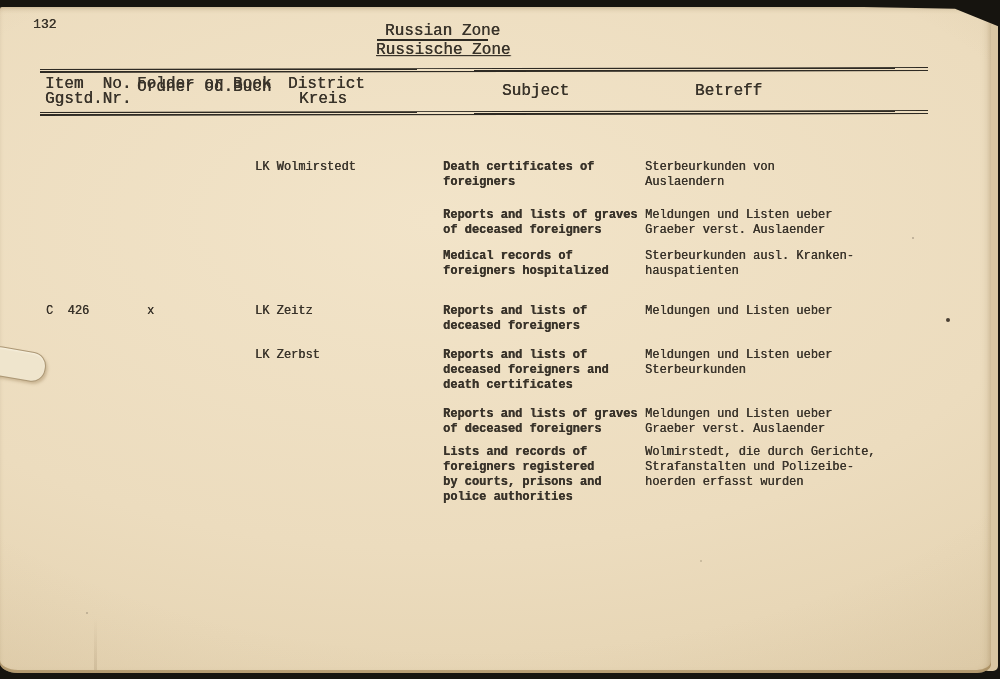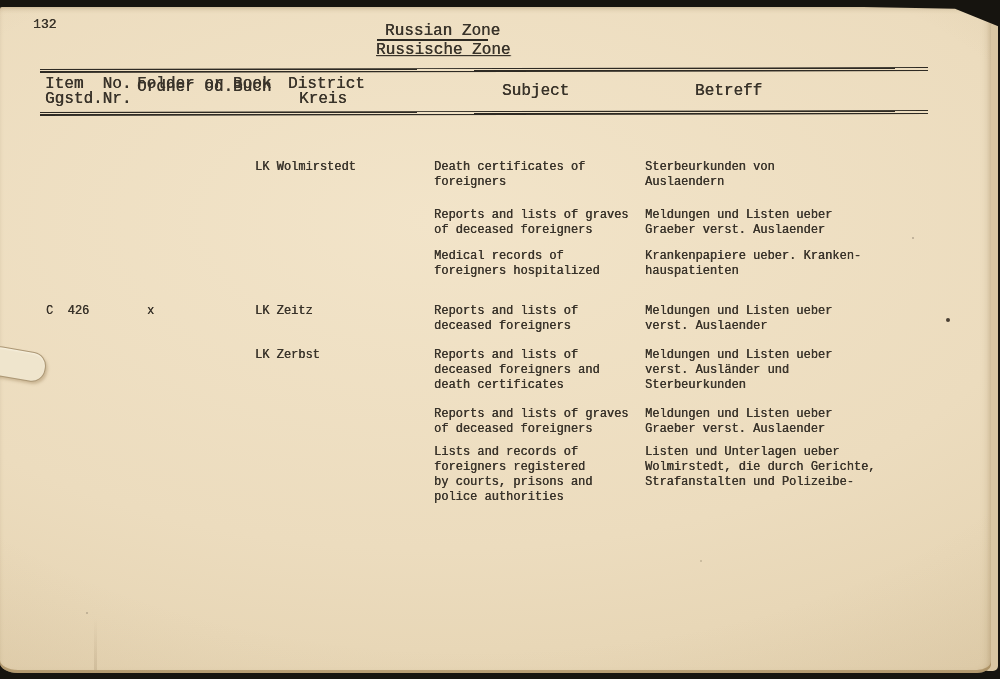--- a/index.html
+++ b/index.html
@@ -69,21 +69,21 @@
   
   .entries{position:absolute;inset:0;}
   .entry{position:absolute;left:0;width:100%;height:0;}
   .entry:nth-child(1){top:128px;} .entry:nth-child(2){top:176px;}
   .entry:nth-child(3){top:217px;} .entry:nth-child(4){top:272px;}
   .entry:nth-child(5){top:316px;} .entry:nth-child(6){top:375px;}
   .entry:nth-child(7){top:413px;}
   .cell{position:absolute;top:0;font-size:12px;line-height:15px;white-space:pre;
         text-shadow:.35px .2px 0 currentColor;margin-top:32px;}
   .c-item{left:46px;} .c-folder{left:147px;} .c-district{left:255px;}
-  .c-subject{left:434px;} .c-betreff{left:645px;}
+  .c-subject{left:443px;font-weight:bold;} .c-betreff{left:645px;}
   .line{height:15px;}
 </style>
 </head>
 <body>
 
 <div class="stage">
   <div class="under-page"></div>
   <div class="paper"></div>
   <div class="top-wedge"></div>
   <div class="thumb-tab"></div>
@@ -119,37 +119,37 @@
           <div class="cell c-district"><div class="line">LK Wolmirstedt</div></div>
           <div class="cell c-subject"><div class="line">Death certificates of</div><div class="line">foreigners</div></div>
           <div class="cell c-betreff"><div class="line">Sterbeurkunden von</div><div class="line">Auslaendern</div></div>
         </div>
         <div class="entry">
           <div class="cell c-subject"><div class="line">Reports and lists of graves</div><div class="line">of deceased foreigners</div></div>
           <div class="cell c-betreff"><div class="line">Meldungen und Listen ueber</div><div class="line">Graeber verst. Auslaender</div></div>
         </div>
         <div class="entry">
           <div class="cell c-subject"><div class="line">Medical records of</div><div class="line">foreigners hospitalized</div></div>
-          <div class="cell c-betreff"><div class="line">Krankenpapiere ueber. Kranken-</div><div class="line">hauspatienten</div></div>
+          <div class="cell c-betreff"><div class="line">Sterbeurkunden ausl. Kranken-</div><div class="line">hauspatienten</div></div>
         </div>
         <div class="entry">
           <div class="cell c-item"><div class="line">C  426</div></div>
           <div class="cell c-folder"><div class="line">x</div></div>
           <div class="cell c-district"><div class="line">LK Zeitz</div></div>
           <div class="cell c-subject"><div class="line">Reports and lists of</div><div class="line">deceased foreigners</div></div>
-          <div class="cell c-betreff"><div class="line">Meldungen und Listen ueber</div><div class="line">verst. Auslaender</div></div>
+          <div class="cell c-betreff"><div class="line">Meldungen und Listen ueber</div></div>
         </div>
         <div class="entry">
           <div class="cell c-district"><div class="line">LK Zerbst</div></div>
           <div class="cell c-subject"><div class="line">Reports and lists of</div><div class="line">deceased foreigners and</div><div class="line">death certificates</div></div>
-          <div class="cell c-betreff"><div class="line">Meldungen und Listen ueber</div><div class="line">verst. Ausländer und</div><div class="line">Sterbeurkunden</div></div>
+          <div class="cell c-betreff"><div class="line">Meldungen und Listen ueber</div><div class="line">Sterbeurkunden</div></div>
         </div>
         <div class="entry">
           <div class="cell c-subject"><div class="line">Reports and lists of graves</div><div class="line">of deceased foreigners</div></div>
           <div class="cell c-betreff"><div class="line">Meldungen und Listen ueber</div><div class="line">Graeber verst. Auslaender</div></div>
         </div>
         <div class="entry">
           <div class="cell c-subject"><div class="line">Lists and records of</div><div class="line">foreigners registered</div><div class="line">by courts, prisons and</div><div class="line">police authorities</div></div>
-          <div class="cell c-betreff"><div class="line">Listen und Unterlagen ueber</div><div class="line">Wolmirstedt, die durch Gerichte,</div><div class="line">Strafanstalten und Polizeibe-</div></div>
+          <div class="cell c-betreff"><div class="line">Wolmirstedt, die durch Gerichte,</div><div class="line">Strafanstalten und Polizeibe-</div><div class="line">hoerden erfasst wurden</div></div>
         </div>
       </div>
   </div>
 </div>
 
 </body></html>

